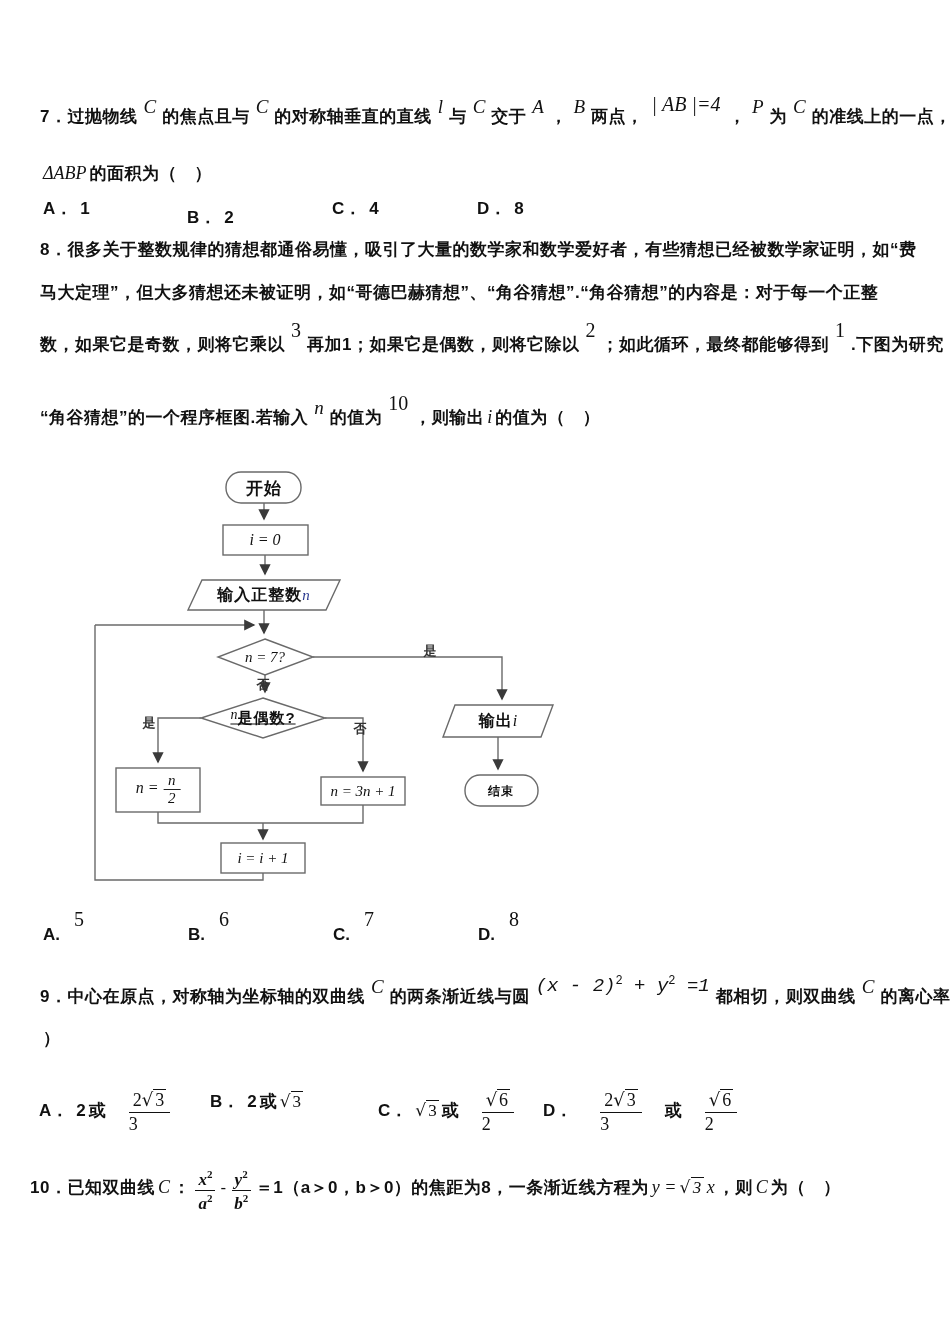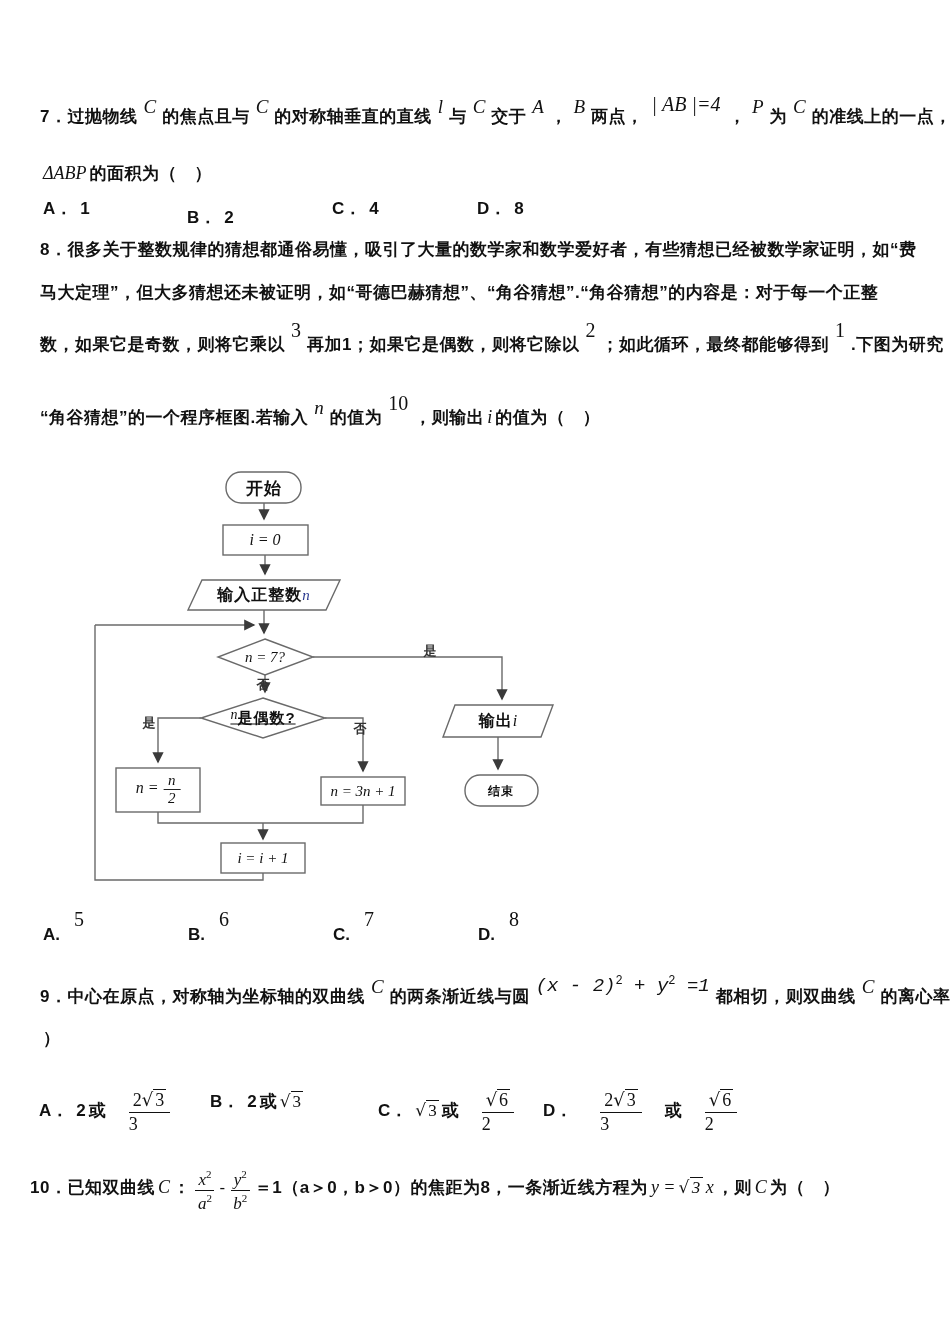--- a/index.html
+++ b/index.html
@@ -19,21 +19,21 @@
   .opt{position:absolute;white-space:nowrap;font-size:17px;font-weight:700;}
   .optlabel{font-weight:700;margin-right:8px;}
   
   .frac{display:inline-block;text-align:left;vertical-align:-14px;font-family:"Liberation Serif",serif;
         font-weight:400;font-size:18px;line-height:1.15;margin:0 20px;letter-spacing:0;}
   .frac .num{display:block;border-bottom:1.4px solid #111;padding:0 4px 1px;}
   .frac .den{display:block;padding-top:1px;}
   .sqrt-sign{font-family:"DejaVu Serif",serif;font-weight:400;}
   .radicand{border-top:1.5px solid #111;padding:0 2px;font-family:"Liberation Serif",serif;font-weight:400;}
   .bfrac{display:inline-block;text-align:center;vertical-align:-16px;font-family:"Liberation Serif",serif;
-         font-style:italic;font-weight:400;font-size:17px;line-height:1.1;margin:0 5px;letter-spacing:0;}
+         font-style:italic;font-weight:700;font-size:17px;line-height:1.1;margin:0 5px;letter-spacing:0;}
   .bfrac .num{display:block;border-bottom:1.4px solid #111;padding:0 3px 1px;}
   .bfrac .den{display:block;padding-top:1px;}
   .bfrac sup{font-size:11px;font-style:normal;}
   
   .flowchart{position:absolute;left:8px;top:455px;width:950px;height:445px;}
   .flowchart svg{position:absolute;left:0;top:0;}
   .fc-label{position:absolute;transform:translate(-50%,-50%);white-space:nowrap;
             font-size:16px;font-weight:600;color:#111;letter-spacing:1px;}
   .fc-math{font-family:"Liberation Serif",serif;font-style:italic;font-weight:400;font-size:16px;letter-spacing:0;}
   .fc-yn{position:absolute;transform:translate(-50%,-50%);font-size:13px;font-weight:600;color:#333;letter-spacing:0;}

